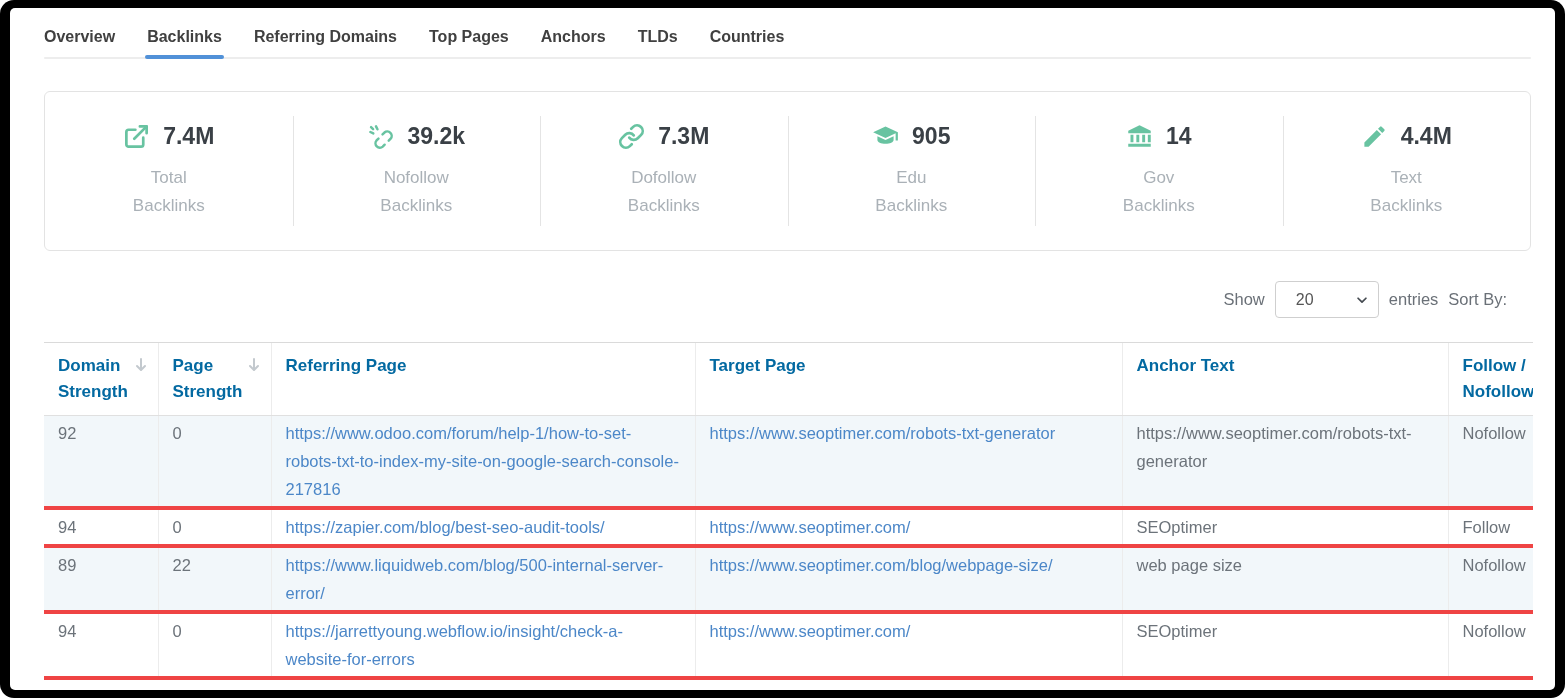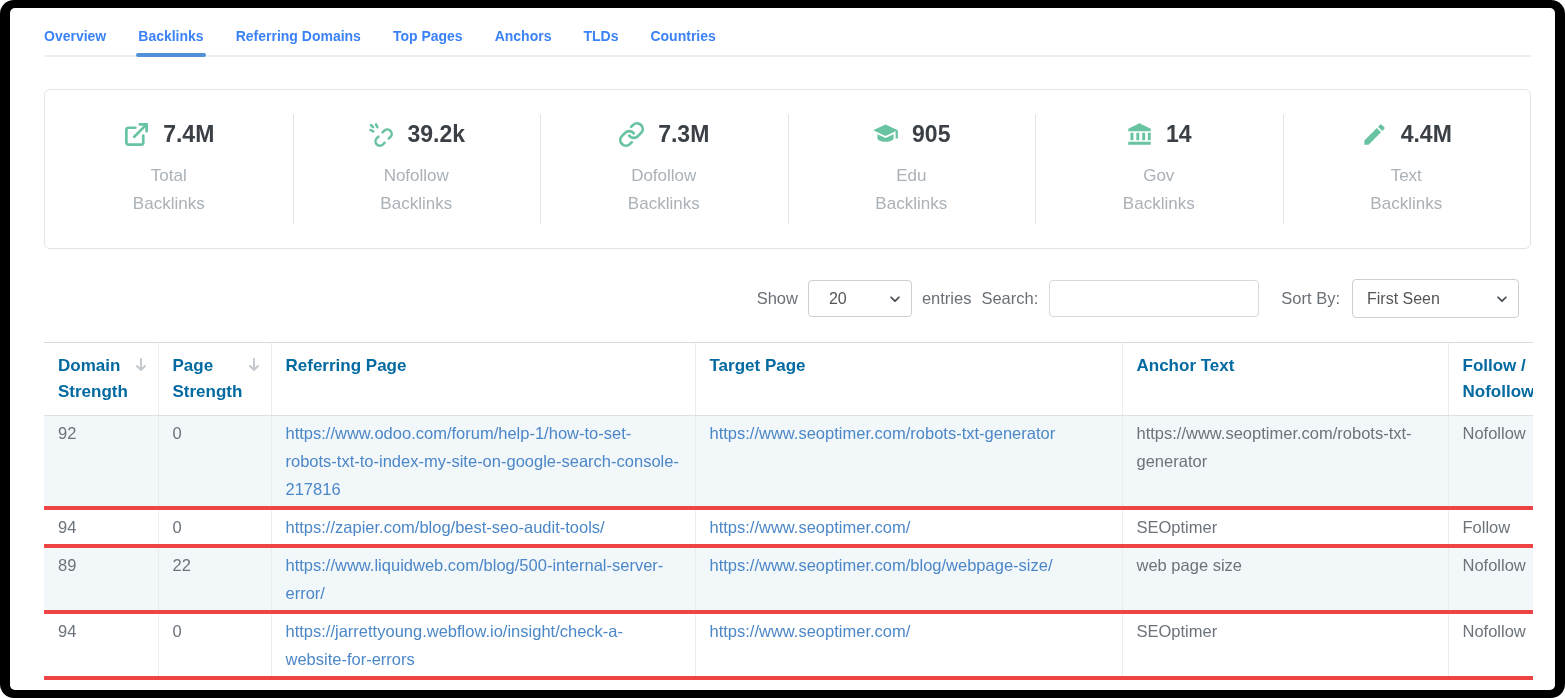--- a/index.html
+++ b/index.html
@@ -16,21 +16,21 @@
   
   .tabbar {
     margin:10px 24px 0 34px; position:relative;
     display:flex; gap:32px; align-items:flex-end;
   }
   .tabbar::after {
     content:""; position:absolute; left:0; right:0; bottom:0; height:2px;
     background:#ededed; border-radius:1px;
   }
   .tab {
-    font-size:14px; font-weight:700; color:#3b82f6;
+    font-size:16px; font-weight:700; color:#404040;
     padding:10px 0 13px; position:relative; cursor:pointer; white-space:nowrap;
   }
   .tab.active::before {
     content:""; position:absolute; left:-2px; right:-2px; bottom:0; height:4px;
     background:#5191d8; border-radius:2px; z-index:2;
   }
 
   
   .stats {
     margin:32px 24px 0 34px; height:158px;
@@ -243,36 +243,22 @@
         </select>
         <span class="chevron">
           <svg viewBox="0 0 16 16" fill="none" stroke="currentColor" stroke-width="2" stroke-linecap="round" stroke-linejoin="round">
               <polyline points="3.5 6 8 10.5 12.5 6"></polyline>
             </svg>
         </span>
       </span>
       <span>entries</span>
     </div>
     <div class="ctrl-right">
-      <span class="search-group">
-        <label>Search:</label>
-        <input class="search-input" type="text" value="" style="">
-      </span>
       <span class="sort-group">
         <label>Sort By:</label>
-        <span class="select-wrap select-sort">
-          <select>
-            <option>First Seen</option>
-          </select>
-          <span class="chevron">
-            <svg viewBox="0 0 16 16" fill="none" stroke="currentColor" stroke-width="2" stroke-linecap="round" stroke-linejoin="round">
-                <polyline points="3.5 6 8 10.5 12.5 6"></polyline>
-              </svg>
-          </span>
-        </span>
       </span>
     </div>
   </div>
 
   <div class="table-wrap">
     <table>
       <colgroup>
         <col class="c-ds">
           <col class="c-ps">
           <col class="c-ref">

